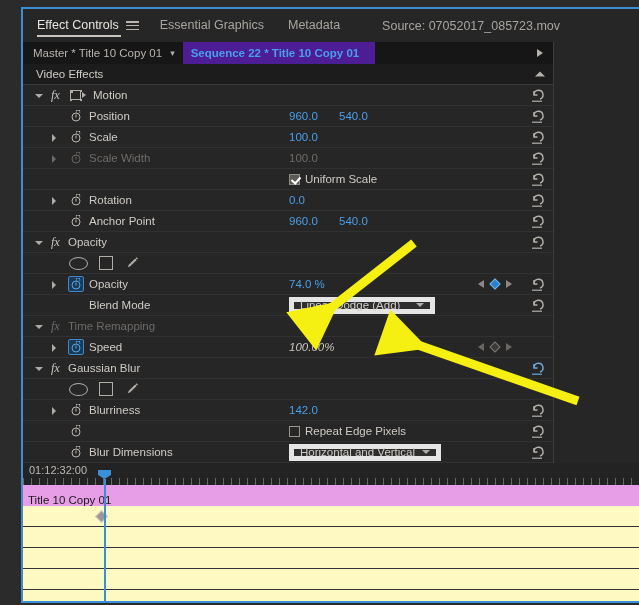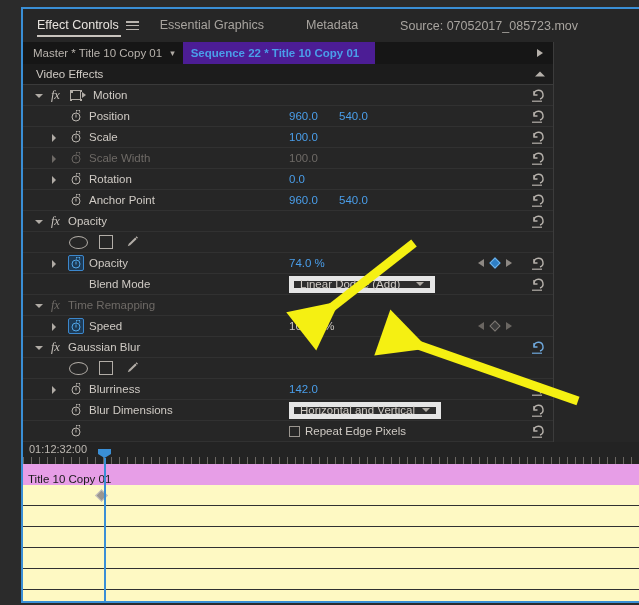--- a/index.html
+++ b/index.html
@@ -288,21 +288,21 @@
     white-space: nowrap;
   }
   .fx-title.dim { color: #6e6a66; }
 
   .val {
     position: absolute;
     color: #4a9eea;
     white-space: nowrap;
   }
   .val.dim { color: #6e6a66; }
-  .val.plain { color: #c9c4be; }
+  .val.plain { color: #c9c4be; font-style: italic; }
   .v1 { left: 266px; }
   .v2 { left: 316px; }
 
   .reset-btn {
     position: absolute;
     right: 8px;
     top: 3px;
     width: 16px;
     height: 15px;
   }
@@ -472,21 +472,21 @@
         <span class="tab-label">Effect Controls</span>
         <span class="tab-menu-icon">
             <i></i>
             <i></i>
             <i></i>
           </span>
       </div>
       <div class="tab" style="margin-left:21px;">
         <span class="tab-label">Essential Graphics</span>
       </div>
-      <div class="tab" style="margin-left:42px;">
+      <div class="tab" style="margin-left:24px;">
         <span class="tab-label">Metadata</span>
       </div>
       <div class="tab-source" style="margin-left:42px;">Source: 07052017_085723.mov</div>
     </div>
 
     <div class="panel-body">
 
       <div class="left-col">
 
         <div class="clip-bar">
@@ -567,20 +567,33 @@
             <span class="val v1 dim">100.0</span>
             <span class="reset-btn">
               <svg width="16" height="15" viewBox="0 0 16 15">
                   <path d="M11 11 A4.5 4.5 0 1 0 5 6.5" fill="none" stroke="#b5b0aa" stroke-width="1.4"></path>
                   <path d="M5 3 L5 7 L8.5 7" fill="none" stroke="#b5b0aa" stroke-width="1.4"></path>
                   <line x1="3" y1="13.2" x2="13" y2="13.2" stroke="#b5b0aa" stroke-width="1.2"></line>
                 </svg>
             </span>
           </div>
 
+          <div class="row">
+            <span class="chk-wrap">
+              <span class="chk checked"></span>
+              <span class="chk-label">Uniform Scale</span>
+            </span>
+            <span class="reset-btn">
+              <svg width="16" height="15" viewBox="0 0 16 15">
+                  <path d="M11 11 A4.5 4.5 0 1 0 5 6.5" fill="none" stroke="#b5b0aa" stroke-width="1.4"></path>
+                  <path d="M5 3 L5 7 L8.5 7" fill="none" stroke="#b5b0aa" stroke-width="1.4"></path>
+                  <line x1="3" y1="13.2" x2="13" y2="13.2" stroke="#b5b0aa" stroke-width="1.2"></line>
+                </svg>
+            </span>
+          </div>
 
           <div class="row">
             <span class="disclose child">
                 <span class="tri-right"></span>
               </span>
             <span class="stopwatch">
                 <span class="sw-glyph"></span>
               </span>
             <span class="prop-label">Rotation</span>
             <span class="val v1">0.0</span>
@@ -743,41 +756,41 @@
                   <path d="M5 3 L5 7 L8.5 7" fill="none" stroke="#b5b0aa" stroke-width="1.4"></path>
                   <line x1="3" y1="13.2" x2="13" y2="13.2" stroke="#b5b0aa" stroke-width="1.2"></line>
                 </svg>
             </span>
           </div>
 
           <div class="row">
             <span class="stopwatch">
                 <span class="sw-glyph"></span>
               </span>
+            <span class="chk-wrap">
+              <span class="chk unchecked"></span>
+              <span class="chk-label">Repeat Edge Pixels</span>
+            </span>
+            <span class="reset-btn">
+              <svg width="16" height="15" viewBox="0 0 16 15">
+                  <path d="M11 11 A4.5 4.5 0 1 0 5 6.5" fill="none" stroke="#b5b0aa" stroke-width="1.4"></path>
+                  <path d="M5 3 L5 7 L8.5 7" fill="none" stroke="#b5b0aa" stroke-width="1.4"></path>
+                  <line x1="3" y1="13.2" x2="13" y2="13.2" stroke="#b5b0aa" stroke-width="1.2"></line>
+                </svg>
+            </span>
+          </div>
+
+          <div class="row">
+            <span class="stopwatch">
+                <span class="sw-glyph"></span>
+              </span>
             <span class="prop-label">Blur Dimensions</span>
             <span class="dropdown" style="width:152px;">
               <span>Horizontal and Vertical</span>
               <span class="dd-caret" style="margin-left:auto;"></span>
-            </span>
-            <span class="reset-btn">
-              <svg width="16" height="15" viewBox="0 0 16 15">
-                  <path d="M11 11 A4.5 4.5 0 1 0 5 6.5" fill="none" stroke="#b5b0aa" stroke-width="1.4"></path>
-                  <path d="M5 3 L5 7 L8.5 7" fill="none" stroke="#b5b0aa" stroke-width="1.4"></path>
-                  <line x1="3" y1="13.2" x2="13" y2="13.2" stroke="#b5b0aa" stroke-width="1.2"></line>
-                </svg>
-            </span>
-          </div>
-
-          <div class="row">
-            <span class="stopwatch">
-                <span class="sw-glyph"></span>
-              </span>
-            <span class="chk-wrap">
-              <span class="chk unchecked"></span>
-              <span class="chk-label">Repeat Edge Pixels</span>
             </span>
             <span class="reset-btn">
               <svg width="16" height="15" viewBox="0 0 16 15">
                   <path d="M11 11 A4.5 4.5 0 1 0 5 6.5" fill="none" stroke="#b5b0aa" stroke-width="1.4"></path>
                   <path d="M5 3 L5 7 L8.5 7" fill="none" stroke="#b5b0aa" stroke-width="1.4"></path>
                   <line x1="3" y1="13.2" x2="13" y2="13.2" stroke="#b5b0aa" stroke-width="1.2"></line>
                 </svg>
             </span>
           </div>
 

